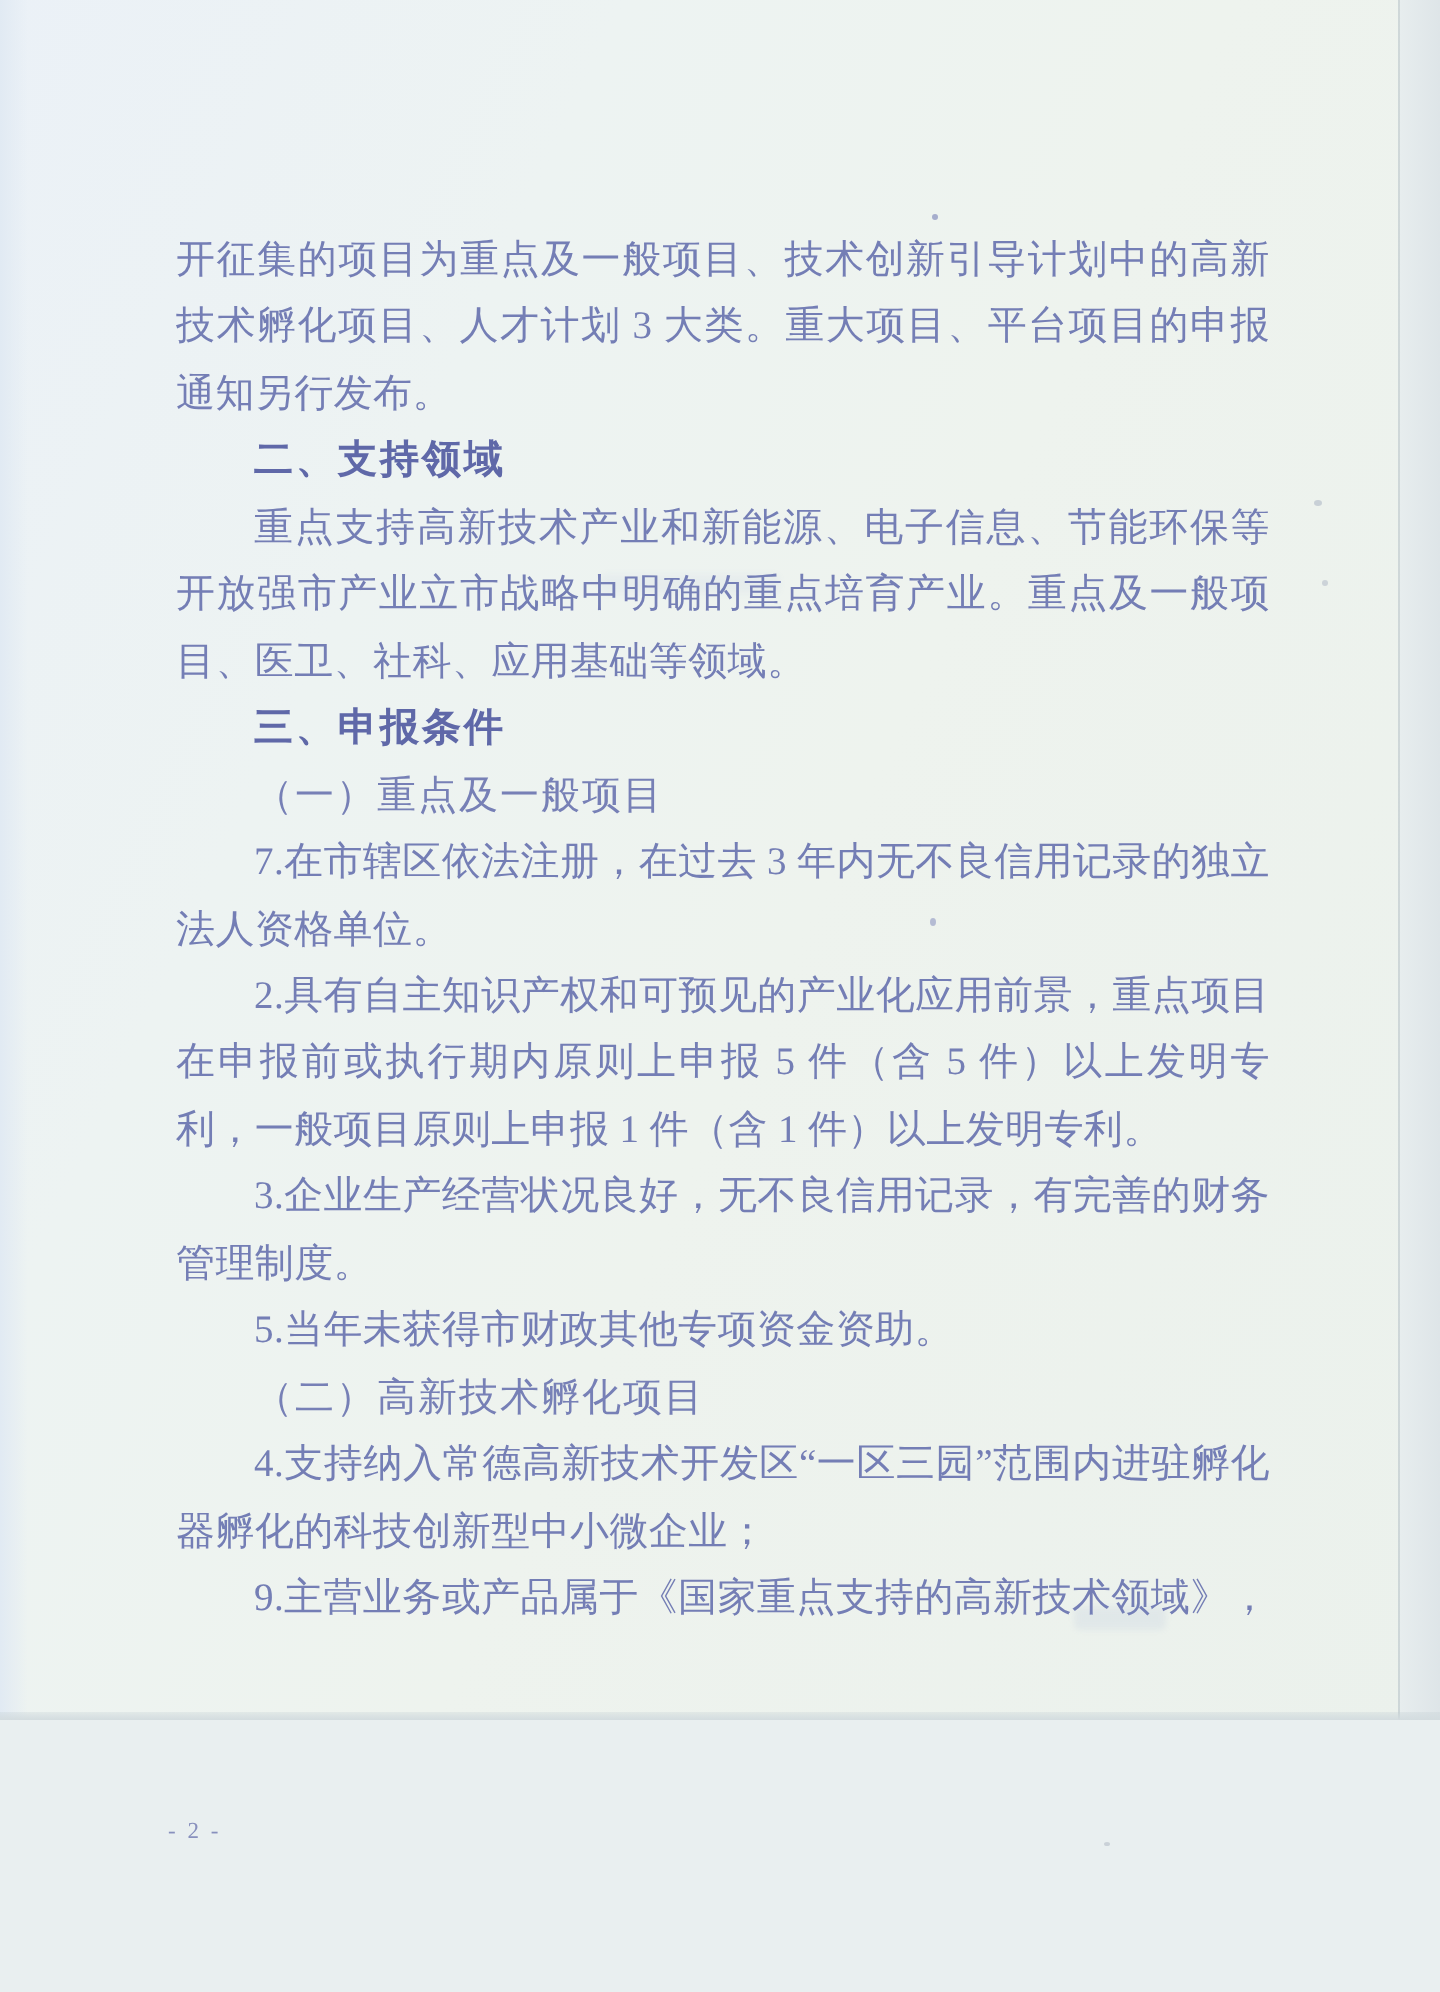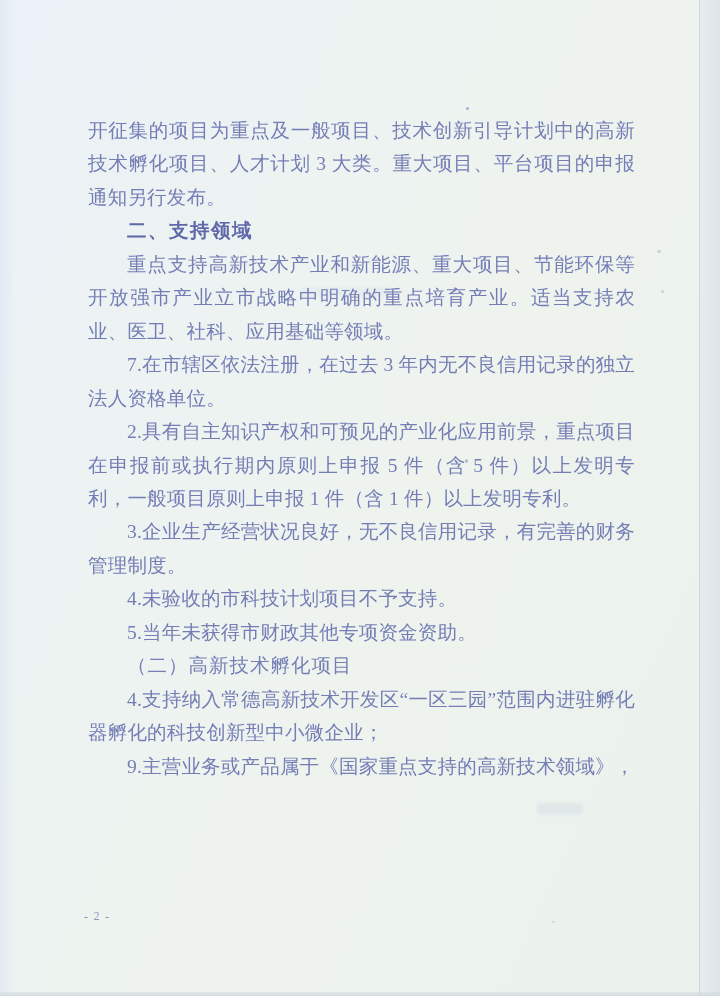--- a/index.html
+++ b/index.html
@@ -2,21 +2,21 @@
 <html><head>
 <meta charset="utf-8">
 <style>
   html,body{margin:0;padding:0;}
   body{
     width:720px;height:996px;overflow:hidden;
     font-family:"Liberation Serif","DejaVu Serif",serif;
     background:#e9eff0;
   }
   .scan-page{
-    position:relative;width:720px;height:996px;
+    position:relative;width:720px;height:860px;
     background:linear-gradient(115deg,#ebf1f7 0%,#edf3f2 28%,#eef3ee 55%,#ebf1ec 100%);
   }
   
   .scan-page::before{
     content:"";position:absolute;left:0;top:0;bottom:0;width:14px;
     background:linear-gradient(90deg,#e1eaf3 0%,rgba(225,234,243,0) 100%);
     pointer-events:none;
   }
   .edge-right{
     position:absolute;top:0;bottom:0;left:699px;right:0;
@@ -60,25 +60,26 @@
   .bleed.b2{left:300px;top:287px;width:90px;height:10px;opacity:.06;}
 </style>
 </head>
 <body>
 
 <div class="scan-page">
 
   <div class="content">
     <p class="p no-indent">开征集的项目为重点及一般项目、技术创新引导计划中的高新技术孵化项目、人才计划 3 大类。重大项目、平台项目的申报通知另行发布。</p>
     <p class="hd">二、支持领域</p>
-    <p class="p">重点支持高新技术产业和新能源、重大项目、节能环保等开放强市产业立市战略中明确的重点培育产业。适当支持农业、医卫、社科、应用基础等领域。</p>
+    <p class="p">重点支持高新技术产业和新能源、电子信息、节能环保等开放强市产业立市战略中明确的重点培育产业。重点及一般项目、医卫、社科、应用基础等领域。</p>
+    <p class="hd">三、申报条件</p>
+    <p class="sub">（一）重点及一般项目</p>
     <p class="p">7.在市辖区依法注册，在过去 3 年内无不良信用记录的独立法人资格单位。</p>
     <p class="p">2.具有自主知识产权和可预见的产业化应用前景，重点项目在申报前或执行期内原则上申报 5 件（含 5 件）以上发明专利，一般项目原则上申报 1 件（含 1 件）以上发明专利。</p>
     <p class="p">3.企业生产经营状况良好，无不良信用记录，有完善的财务管理制度。</p>
-    <p class="p">4.未验收的市科技计划项目不予支持。</p>
     <p class="p">5.当年未获得市财政其他专项资金资助。</p>
     <p class="sub">（二）高新技术孵化项目</p>
     <p class="p">4.支持纳入常德高新技术开发区“一区三园”范围内进驻孵化器孵化的科技创新型中小微企业；</p>
     <p class="p">9.主营业务或产品属于《国家重点支持的高新技术领域》，</p>
   </div>
 
   <div class="pageno">- 2 -</div>
 
   <div class="speck s1"></div>
   <div class="speck s2"></div>

